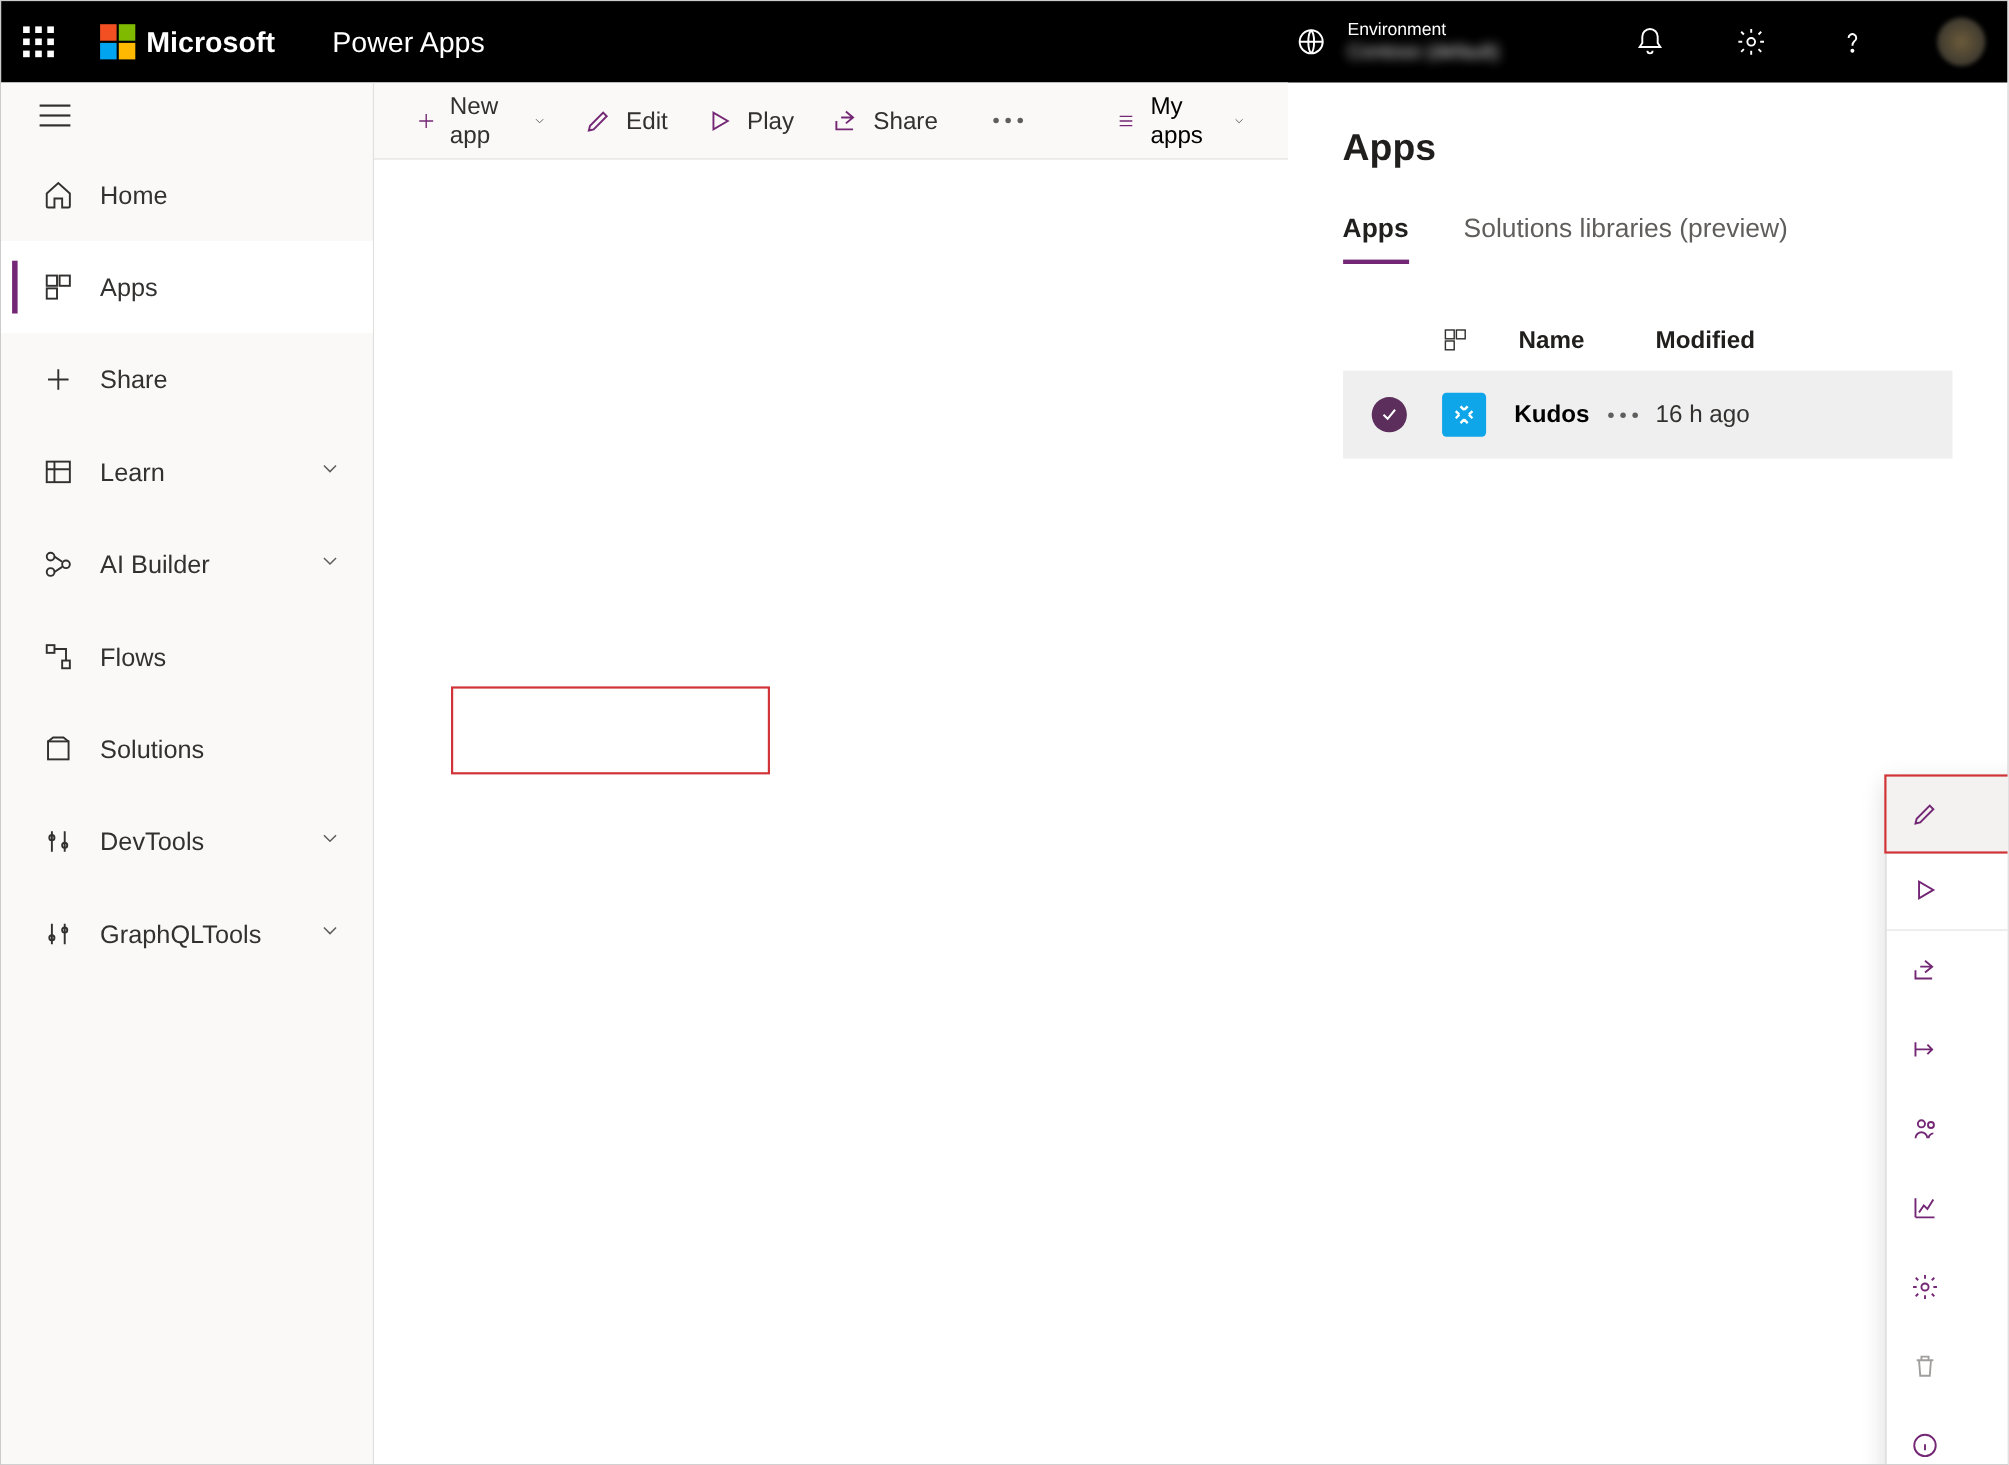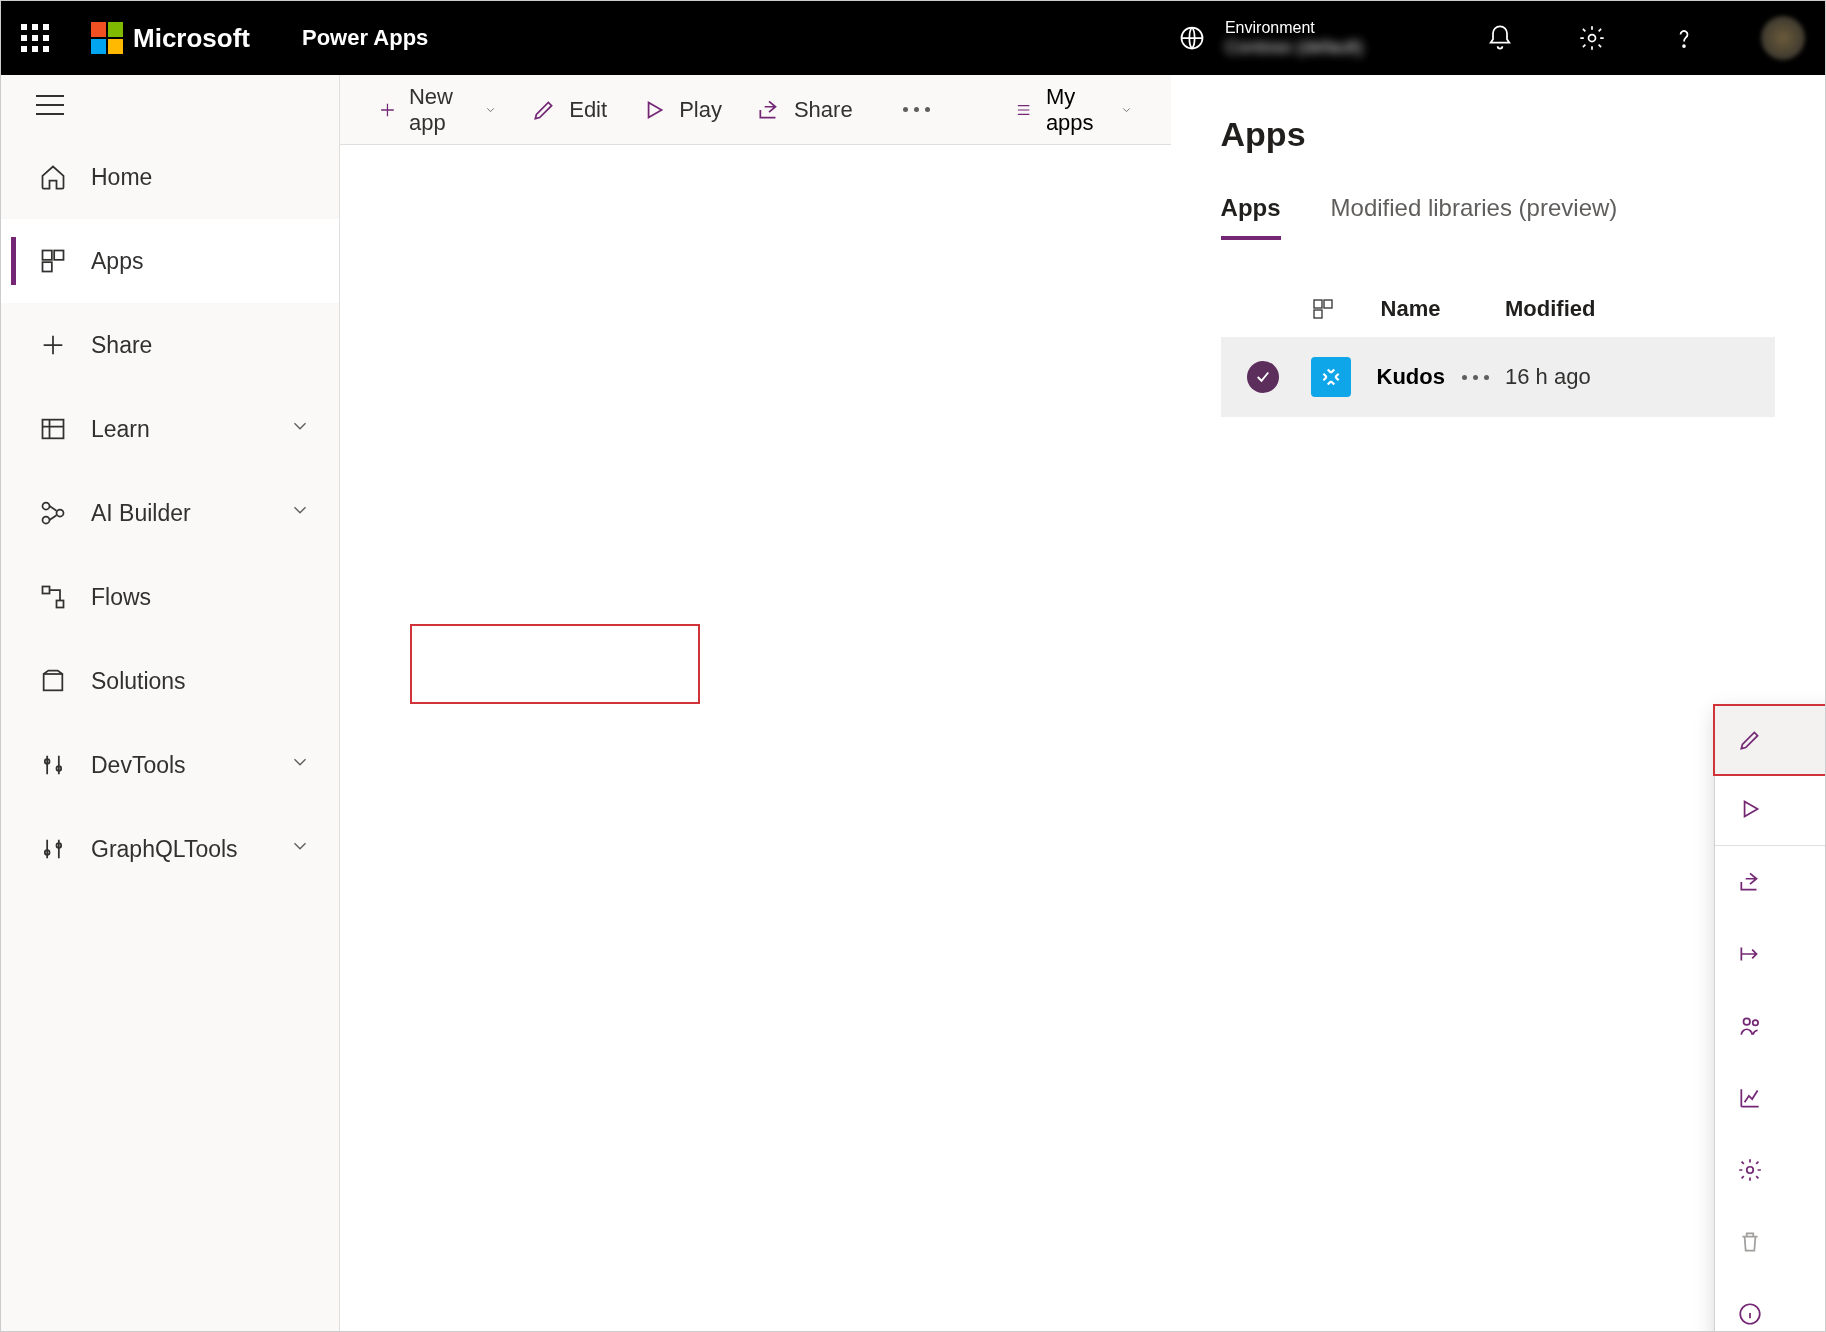--- a/index.html
+++ b/index.html
@@ -13,21 +13,21 @@
   }
   
   .topbar { height: 74px; background: #000; color:#fff; display:flex; align-items:center; padding:0 20px; gap:22px; }
   .waffle { width:28px; height:28px; display:grid; grid-template-columns:repeat(3,6px); grid-template-rows:repeat(3,6px); gap:5px; }
   .waffle span{ background:#fff; width:6px; height:6px;}
   .mslogo { display:flex; align-items:center; gap:10px; margin-left:20px;}
   .mslogo-grid { width:32px; height:32px; display:grid; grid-template-columns:1fr 1fr; grid-template-rows:1fr 1fr; gap:2px;}
   .mslogo-grid span:nth-child(1){background:#f25022;} .mslogo-grid span:nth-child(2){background:#7fba00;}
   .mslogo-grid span:nth-child(3){background:#00a4ef;} .mslogo-grid span:nth-child(4){background:#ffb900;}
   .mslogo-text{ font-size:26px; font-weight:600;}
-  .product{ font-size:22px; font-weight:700; margin-left:30px;}
+  .product{ font-size:26px; font-weight:400; margin-left:30px;}
   .top-spacer{ flex:1;}
   .env-block{ display:flex; align-items:center; gap:18px; margin-right:80px;}
   .env-text{ display:flex; flex-direction:column;}
   .env-label{ font-size:16px;}
   .env-val{ font-size:18px; filter:blur(5px); opacity:.9;}
   .top-icon{ width:30px; height:30px; display:flex; align-items:center; justify-content:center; margin:0 20px; cursor:pointer;}
   .top-icon svg{width:28px;height:28px;fill:none;stroke:#fff;stroke-width:1.5;}
   .avatar{ width:44px; height:44px; border-radius:50%; background:radial-gradient(circle,#6b5b3a,#2a2a2a); margin-left:20px; filter:blur(2px);}
   
   .shell{ display:flex; height:calc(100% - 74px);}
@@ -274,21 +274,21 @@
         <svg viewBox="0 0 24 24" style="width:18px;height:18px;stroke:#605e5c">
             <path d="M6 9l6 6 6-6"></path>
           </svg>
       </div>
     </div>
 
     <div class="content">
       <div class="page-title">Apps</div>
       <div class="tabs">
         <div class="tab active">Apps</div>
-        <div class="tab">Modified libraries (preview)</div>
+        <div class="tab">Solutions libraries (preview)</div>
       </div>
       <div class="list-header">
         <div class="col-icon">
             <svg viewBox="0 0 24 24">
               <rect x="3" y="3" width="8" height="8"></rect>
               <rect x="13" y="3" width="8" height="8"></rect>
               <rect x="3" y="13" width="8" height="8"></rect>
             </svg>
           </div>
         <div class="col-name">Name</div>

